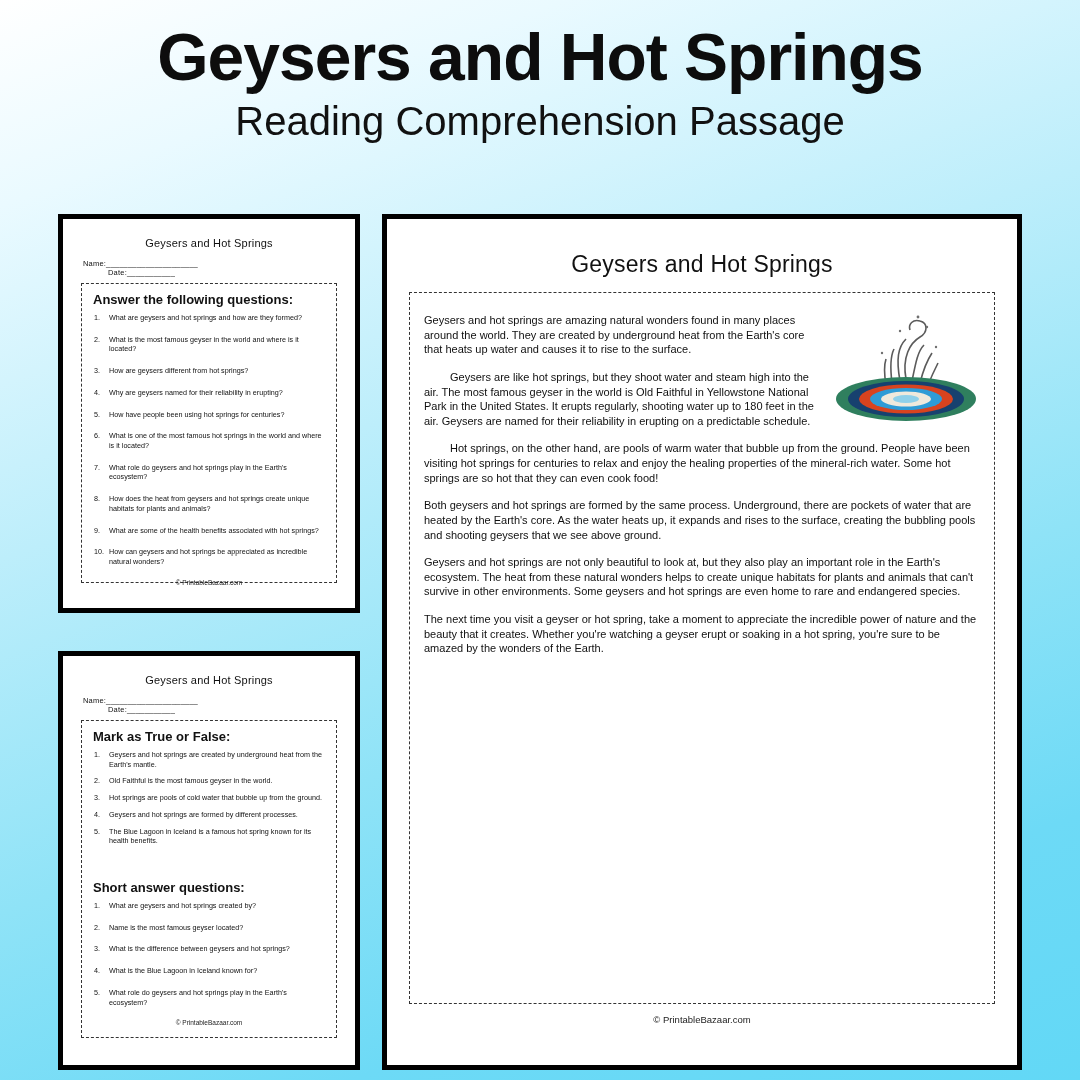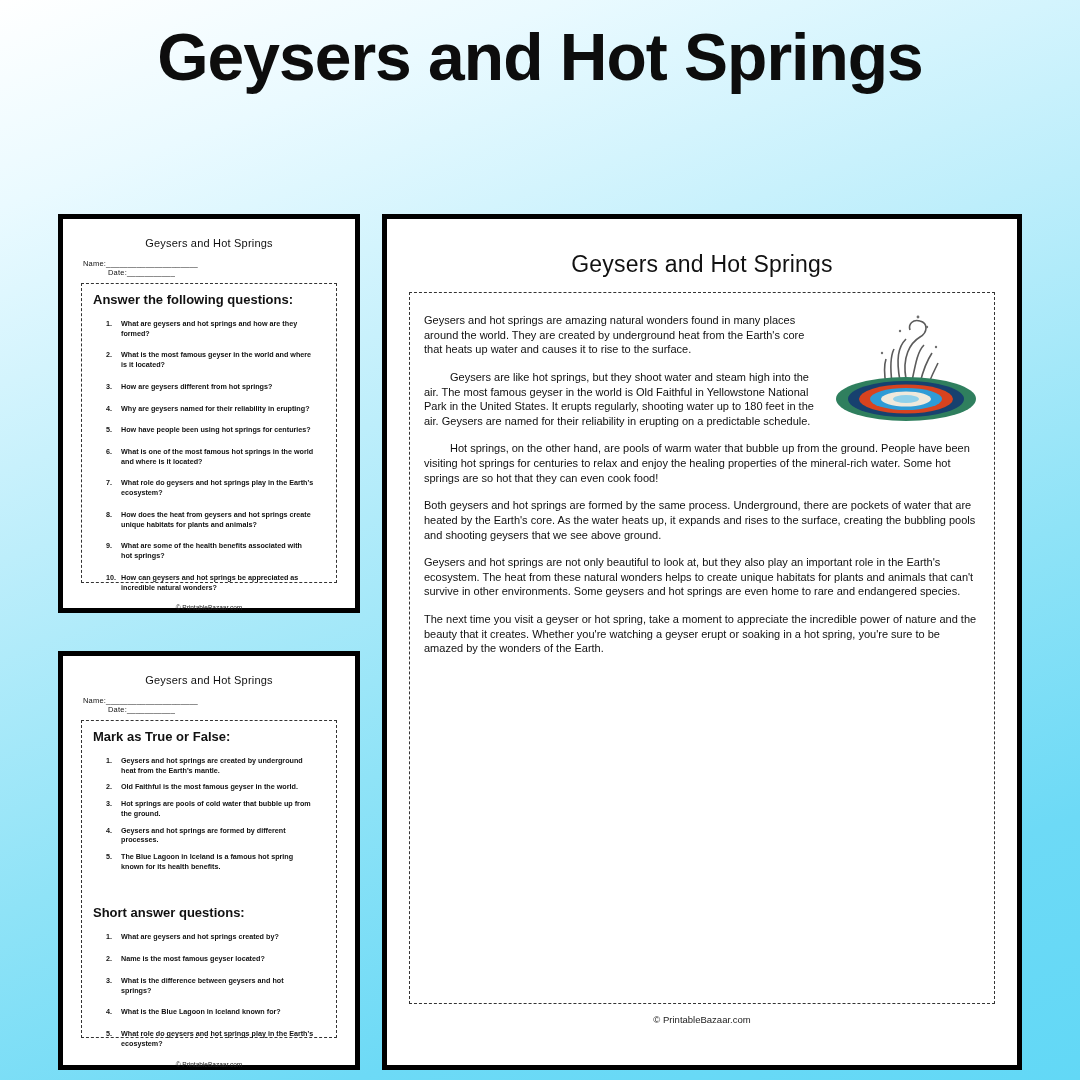--- a/index.html
+++ b/index.html
@@ -91,25 +91,24 @@
 
   .section-head {
     font-size: 13px;
     font-weight: 700;
     color: #111;
     margin: 0 0 6px 2px;
   }
   .section-head.spaced { margin-top: 34px; }
 
   ol.qlist {
-    margin: 12px;
+    margin: 0;
     padding: 0 0 0 18px;
     list-style: none;
     counter-reset: qn;
-    font-weight: bold;
   }
   ol.qlist li {
     position: relative;
     font-size: 7.2px;
     line-height: 1.35;
     color: #111;
     margin-bottom: 12px;
     counter-increment: qn;
   }
   ol.qlist li:before {
@@ -159,20 +158,21 @@
   }
 
   
   .illus svg { display: block; width: 148px; height: 118px; }
 </style>
 </head>
 <body>
 
 <div class="header">
   <h1>Geysers and Hot Springs</h1>
+  <h2>Reading Comprehension Passage</h2>
 </div>
 
 <div class="sheets">
 
   <div class="sheet sheet-q1">
     <div class="sheet-title">Geysers and Hot Springs</div>
     <div class="namedate">
       <span class="nd-name">Name:_____________________</span>
       <span class="nd-date">Date:___________</span>
     </div>

